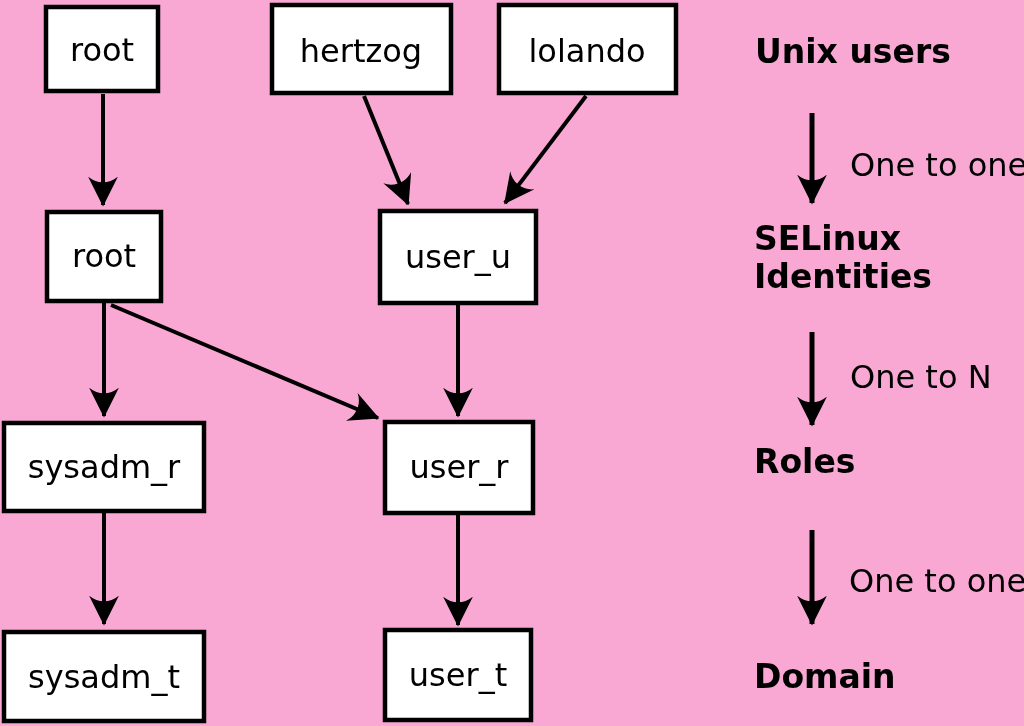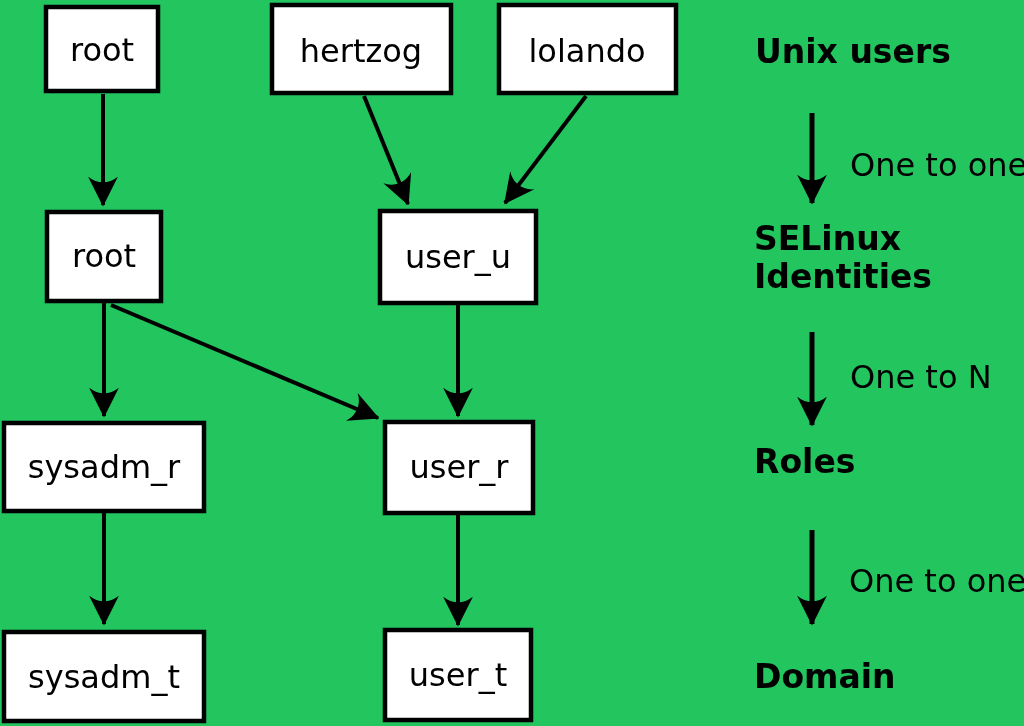--- a/index.html
+++ b/index.html
@@ -1,20 +1,20 @@
 <!DOCTYPE html>
 <html><head>
 <meta charset="utf-8">
 <style>
   html, body { margin: 0; padding: 0; background: #ffffff; }
   .stage {
     position: relative;
     width: 1024px;
     height: 726px;
-    background: #22c55e;
+    background: #f9a8d4;
     overflow: hidden;
   }
   svg text {
     font-family: "DejaVu Sans", "Liberation Sans", sans-serif;
     fill: #000000;
   }
   .node-rect {
     fill: #ffffff;
     stroke: #000000;
     stroke-width: 4.5px;

